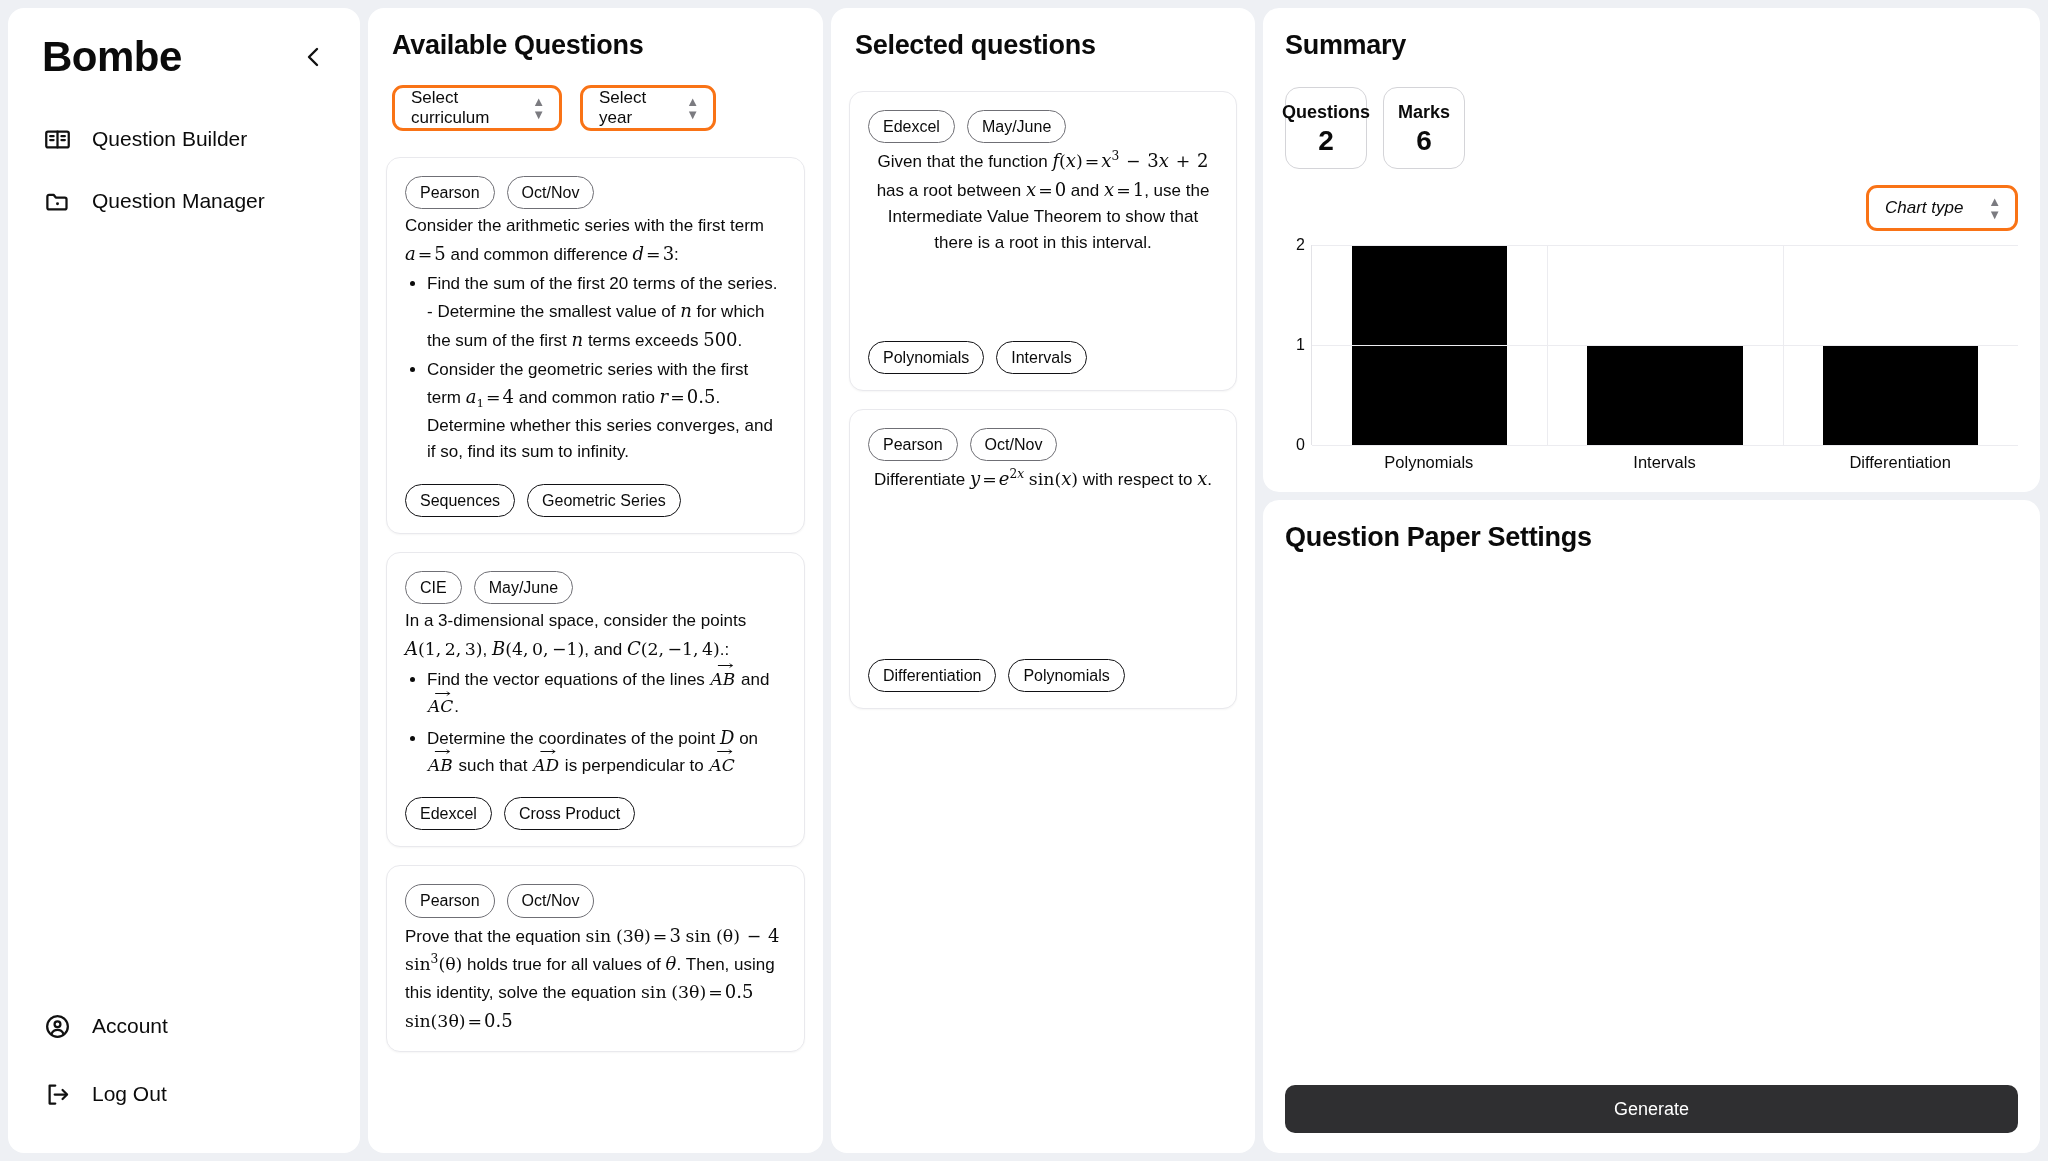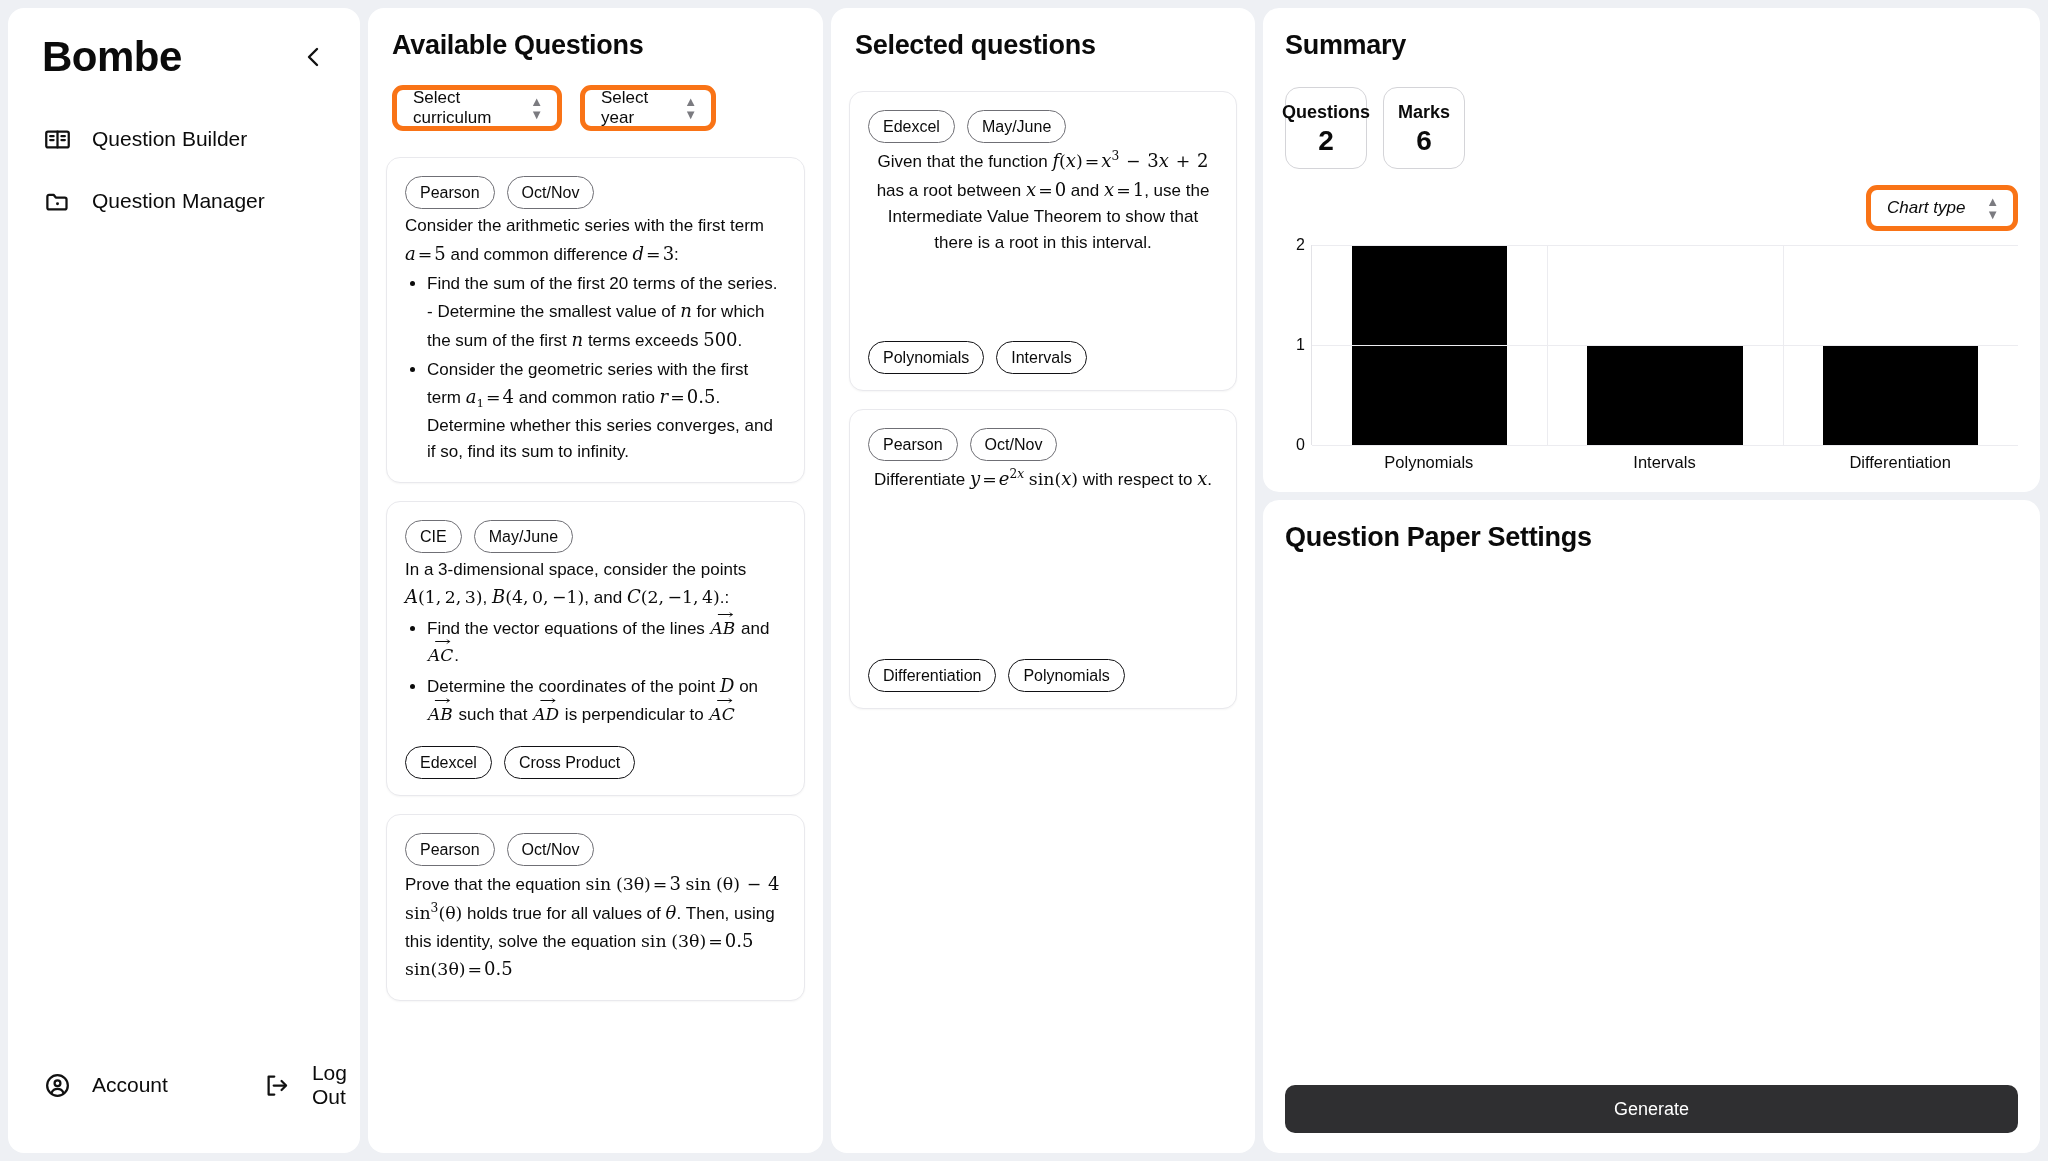--- a/index.html
+++ b/index.html
@@ -17,33 +17,33 @@
   
   .sidebar { width: 352px; flex: 0 0 352px; display: flex; flex-direction: column; padding: 22px 0 26px 0; }
   .brand-row { display: flex; align-items: center; justify-content: space-between; padding: 0 30px 0 34px; height: 54px; }
   .brand { font-size: 42px; font-weight: 700; letter-spacing: -0.5px; line-height: 1; }
   .collapse-btn { width: 34px; height: 34px; display: flex; align-items: center; justify-content: center; cursor: pointer; }
   .nav { margin-top: 34px; display: flex; flex-direction: column; gap: 20px; }
   .nav-item { display: flex; align-items: center; gap: 20px; padding: 6px 34px; cursor: pointer; }
   .nav-label { font-size: 21px; }
   .nav-icon { width: 30px; height: 30px; display: flex; align-items: center; justify-content: center; flex: 0 0 30px; }
   .spacer { flex: 1 1 auto; }
-  .footer-nav { display: flex; flex-direction: row; gap: 26px; padding-bottom: 12px; }
+  .footer-nav { display: flex; flex-direction: column; gap: 26px; padding-bottom: 12px; }
 
   
   .col { display: flex; flex-direction: column; }
   .col-head { font-size: 27px; font-weight: 700; letter-spacing: -0.3px; }
 
   
   .available { flex: 0 0 455px; padding: 22px 18px 0 18px; overflow: hidden; }
   .available .col-head { padding: 0 6px 0 6px; }
   .filters { display: flex; gap: 18px; margin-top: 24px; padding: 0 6px; }
   .select {
     display: flex; align-items: center; justify-content: space-between; gap: 18px;
-    border: 5px solid #f97316; border-radius: 11px; background: #fff;
+    border: 3px solid #f97316; border-radius: 11px; background: #fff;
     height: 46px; padding: 0 14px 0 16px; font-size: 17px; cursor: pointer;
   }
   .select.curriculum { width: 170px; }
   .select.year { width: 136px; }
   .select.chart-type { width: 152px; font-style: italic; }
   .updown { color: #7b7b80; font-size: 13px; line-height: 1; display: flex; flex-direction: column; }
 
   .qlist { margin-top: 26px; display: flex; flex-direction: column; gap: 18px; }
   .qcard {
     border: 1px solid #e9e9ed; border-radius: 14px; background: #fff;
@@ -197,20 +197,24 @@
           <span class="pill">Pearson</span>
           <span class="pill">Oct/Nov</span>
         </div>
         <div class="qtext">
           Consider the arithmetic series with the first term <mi>a</mi><mo>=</mo><mn>5</mn> and
           common difference <mi>d</mi><mo>=</mo><mn>3</mn>:
           <ul>
             <li>Find the sum of the first 20 terms of the series. - Determine the smallest value of <mi>n</mi> for which the sum of the first <mi>n</mi> terms exceeds <mn>500</mn>.</li>
             <li>Consider the geometric series with the first term <mi>a</mi><sub class="m">1</sub><mo>=</mo><mn>4</mn> and common ratio <mi>r</mi><mo>=</mo><mn>0.5</mn>. Determine whether this series converges, and if so, find its sum to infinity.</li>
           </ul>
+        </div>
+        <div class="pill-row tagrow">
+          <span class="pill tag">Sequences</span>
+          <span class="pill tag">Geometric Series</span>
         </div>
       </article>
 
       <article class="qcard">
         <div class="pill-row">
           <span class="pill">CIE</span>
           <span class="pill">May/June</span>
         </div>
         <div class="qtext">
           In a 3-dimensional space, consider the points <mi>A</mi><mf>(1, 2, 3)</mf>,

